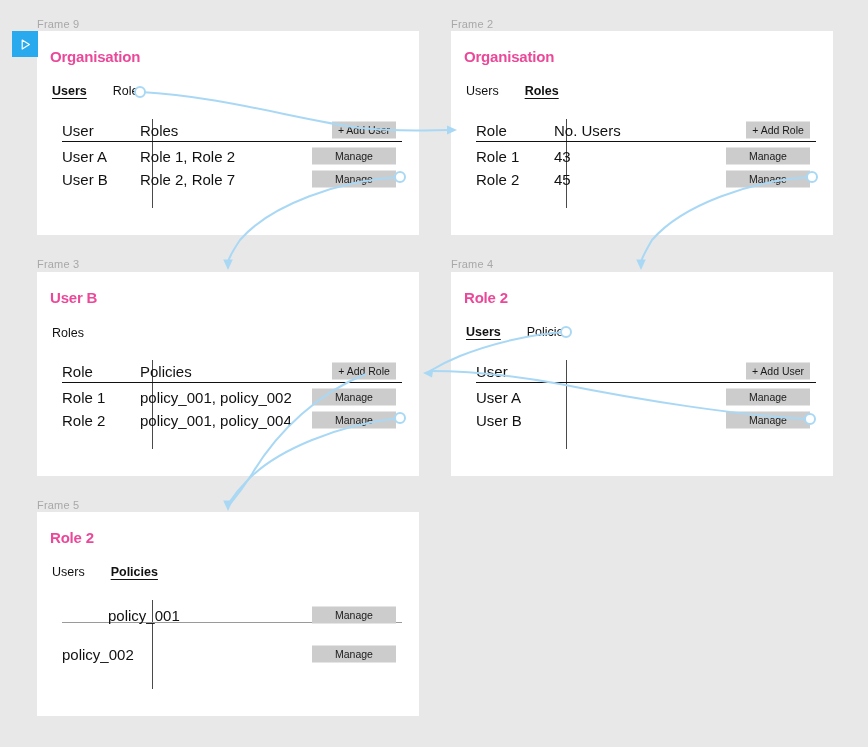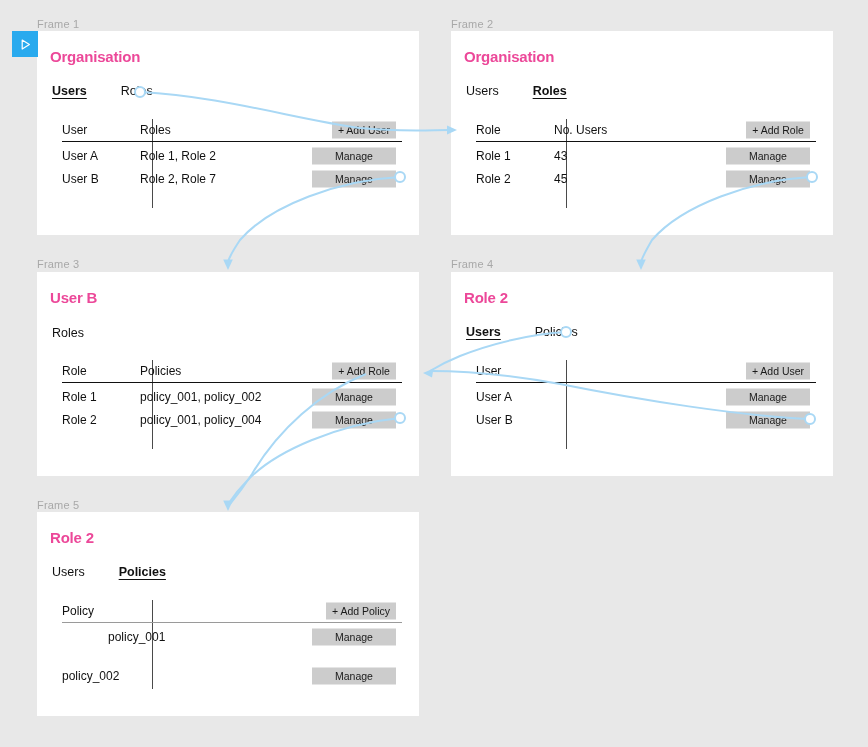--- a/index.html
+++ b/index.html
@@ -47,21 +47,21 @@
     font-size: 15px;
     font-weight: bold;
     color: #ec4899;
     letter-spacing: -0.2px;
     white-space: nowrap;
   }
   .tabs {
     position: absolute;
     display: flex;
     align-items: baseline;
-    gap: 34px;
+    gap: 26px;
     white-space: nowrap;
   }
   .tab {
     font-size: 12.5px;
     color: #111;
     cursor: pointer;
   }
   .tab.sel {
     font-weight: bold;
     text-decoration: underline;
@@ -75,21 +75,21 @@
   }
 
   
   .tbl { position: absolute; }
   .thead {
     position: relative;
     height: 22px;
   }
   .cell {
     position: absolute;
-    font-size: 12px;
+    font-size: 15px;
     color: #111;
     white-space: nowrap;
     top: 50%;
     transform: translateY(-50%);
   }
   .c1 { left: 0px; }
   .c2 { left: 78px; }
   .hrule {
     position: absolute;
     left: 0;
@@ -148,21 +148,21 @@
 <div id="canvas">
 
   <div class="play-btn">
     <span>
       <svg width="13" height="13" viewBox="0 0 13 13">
         <path d="M3.2 2 L10.4 6.5 L3.2 11 Z" fill="none" stroke="#ffffff" stroke-width="1.2" stroke-linejoin="round"></path>
       </svg>
     </span>
   </div>
 
-  <div class="frame-label" style="left:37px; top:18px;">Frame 1</div>
+  <div class="frame-label" style="left:37px; top:18px;">Frame 9</div>
   <div class="frame" style="left:37px; top:31px; width:382px; height:204px;">
     <div class="ftitle" style="left:13px; top:17px;">Organisation</div>
     <div class="tabs" style="left:15px; top:53px;">
       <span class="tab sel">Users</span>
       <span class="tab">Roles</span>
     </div>
 
     <div class="tbl" style="left:25px; top:88px; width:340px;">
       <div class="vrule" style="left:90px; top:0px; height:89px;"></div>
       <div class="thead">
@@ -268,24 +268,20 @@
   <div class="frame-label" style="left:37px; top:499px;">Frame 5</div>
   <div class="frame" style="left:37px; top:512px; width:382px; height:204px;">
     <div class="ftitle" style="left:13px; top:17px;">Role 2</div>
     <div class="tabs" style="left:15px; top:53px;">
       <span class="tab">Users</span>
       <span class="tab sel">Policies</span>
     </div>
 
     <div class="tbl" style="left:25px; top:88px; width:340px;">
       <div class="vrule" style="left:90px; top:0px; height:89px;"></div>
-      <div class="thead">
-        <span class="cell c1">Policy</span>
-        <span class="btn addwide" style="right:6px; width:70px;">+ Add Policy</span>
-      </div>
       <div class="hrule soft" style="top:22px; width:340px;"></div>
       <div class="trow" style="top:3px;margin-left:46px;">
         <span class="cell c1">policy_001</span>
         <span class="btn" style="right:6px;">Manage</span>
       </div>
       <div class="trow" style="top:19px;">
         <span class="cell c1">policy_002</span>
         <span class="btn" style="right:6px;">Manage</span>
       </div>
     </div>

